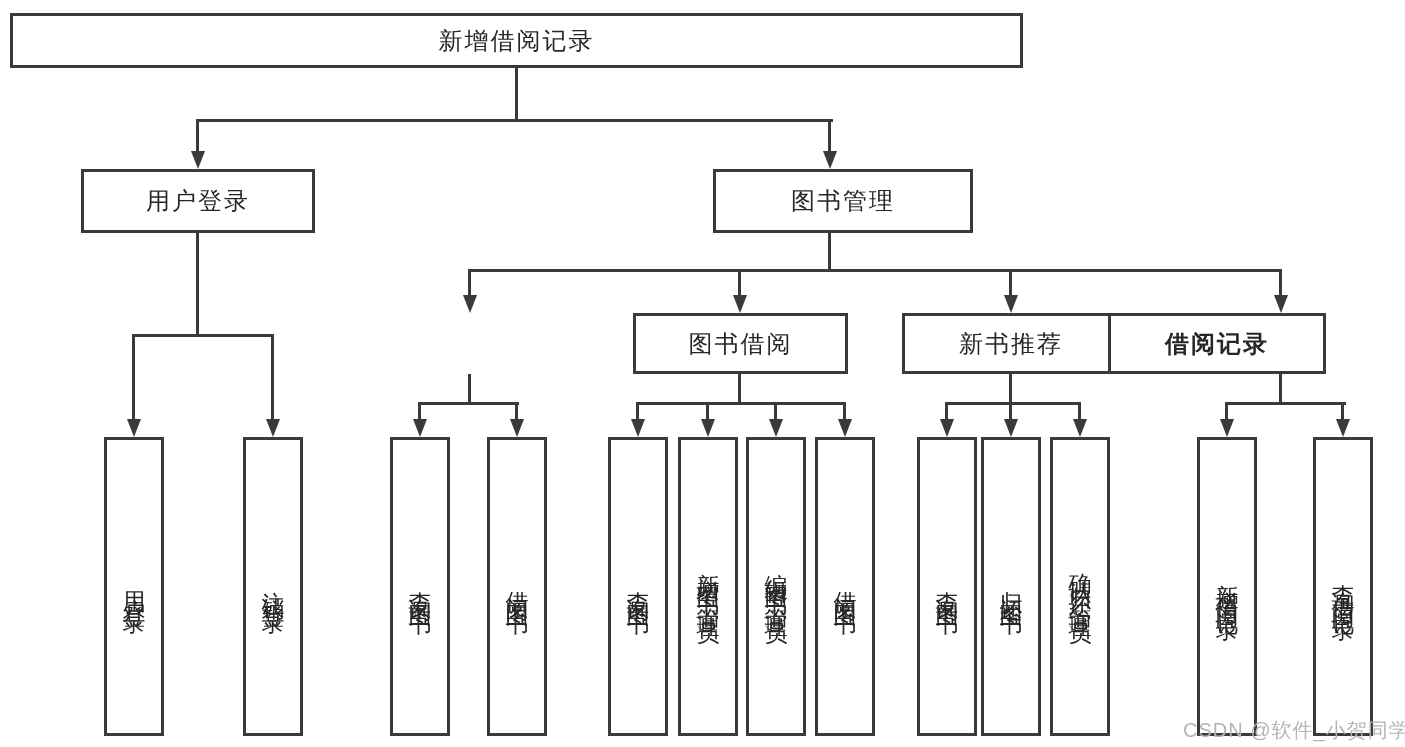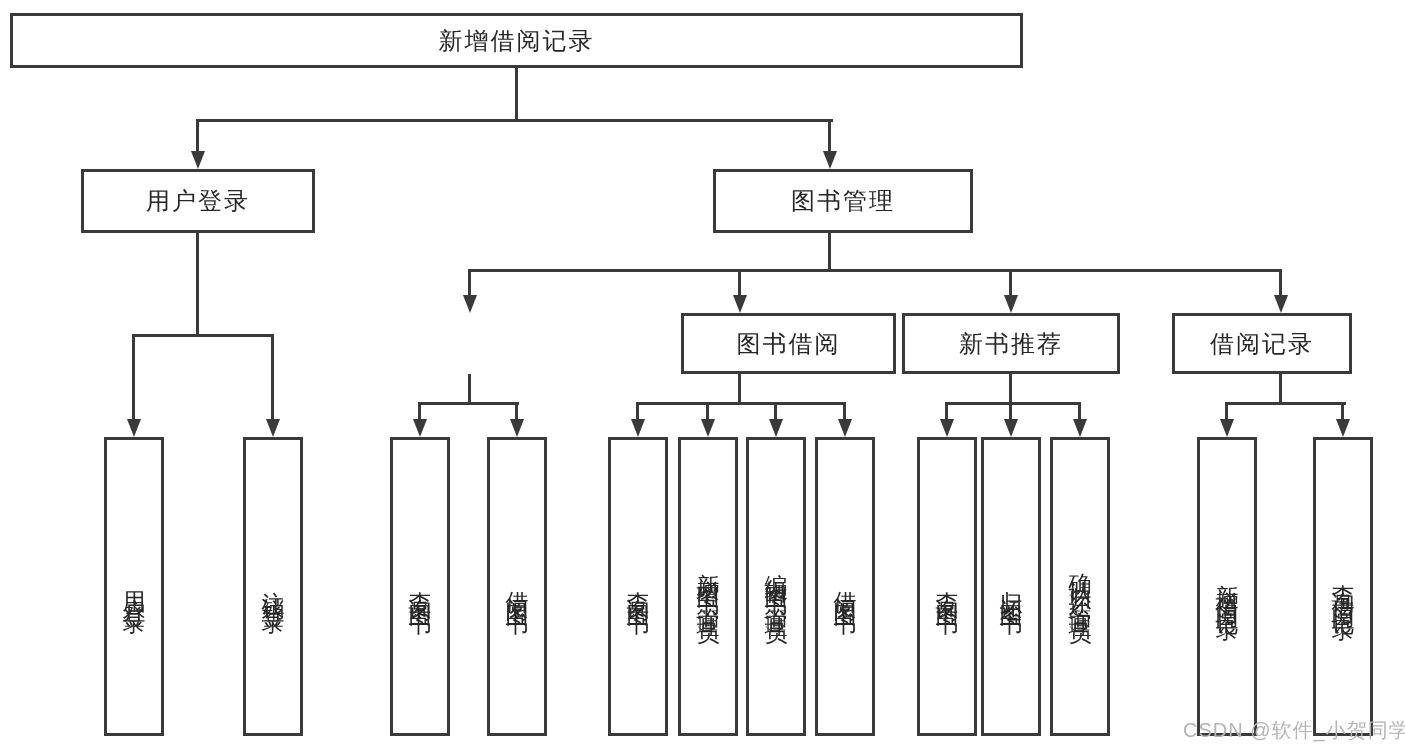--- a/index.html
+++ b/index.html
@@ -26,27 +26,27 @@
     <span class="hlabel">新增借阅记录</span>
   </div>
 
   <div class="box" style="left:81px;top:169px;width:234px;height:64px;">
     <span class="hlabel">用户登录</span>
   </div>
   <div class="box" style="left:713px;top:169px;width:260px;height:64px;">
     <span class="hlabel">图书管理</span>
   </div>
 
-  <div class="box" style="left:633px;top:313px;width:215px;height:61px;margin-left:48px;">
+  <div class="box" style="left:633px;top:313px;width:215px;height:61px;">
     <span class="hlabel">图书借阅</span>
   </div>
   <div class="box" style="left:902px;top:313px;width:218px;height:61px;">
     <span class="hlabel">新书推荐</span>
   </div>
-  <div class="box" style="left:1172px;top:313px;width:180px;height:61px;">
+  <div class="box" style="left:1108px;top:313px;width:218px;height:61px;font-weight:bold;">
     <span class="hlabel">借阅记录</span>
   </div>
 
   <div class="box leaf" style="left:104px;top:437px;width:60px;height:299px;">
     <span class="vlabel">用户登录</span>
   </div>
   <div class="box leaf" style="left:243px;top:437px;width:60px;height:299px;">
     <span class="vlabel">注销登录</span>
   </div>
 

